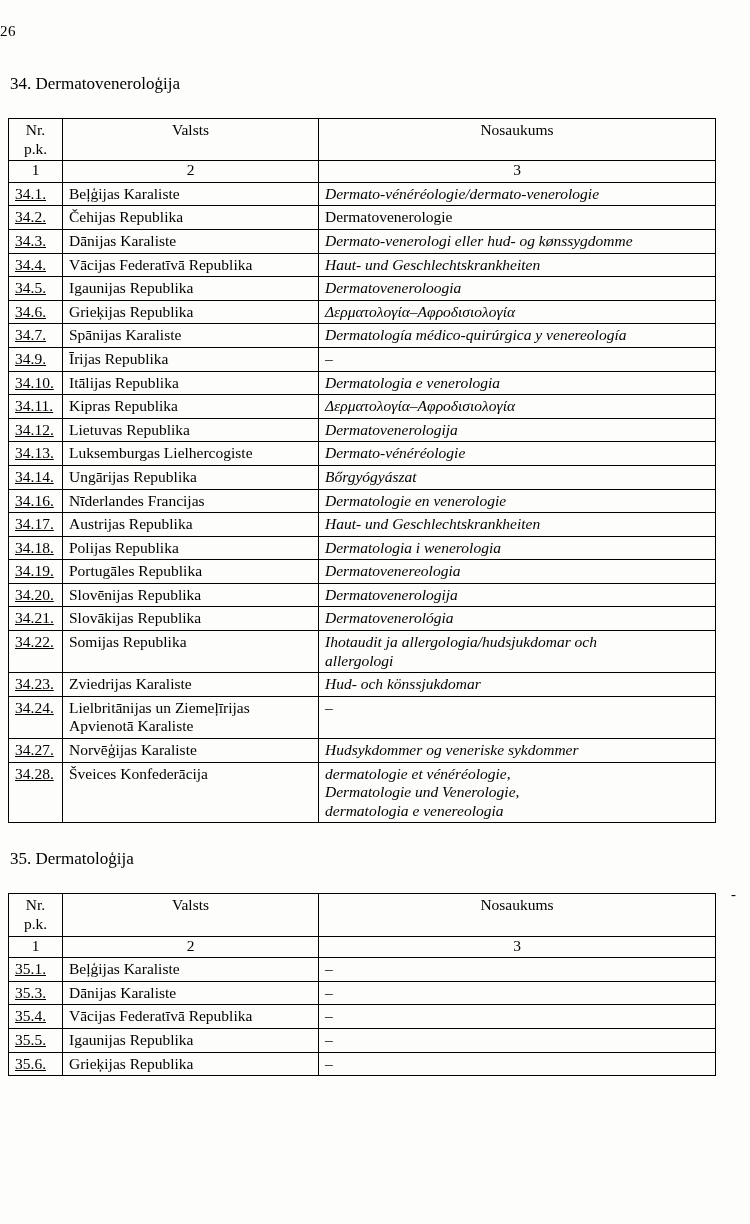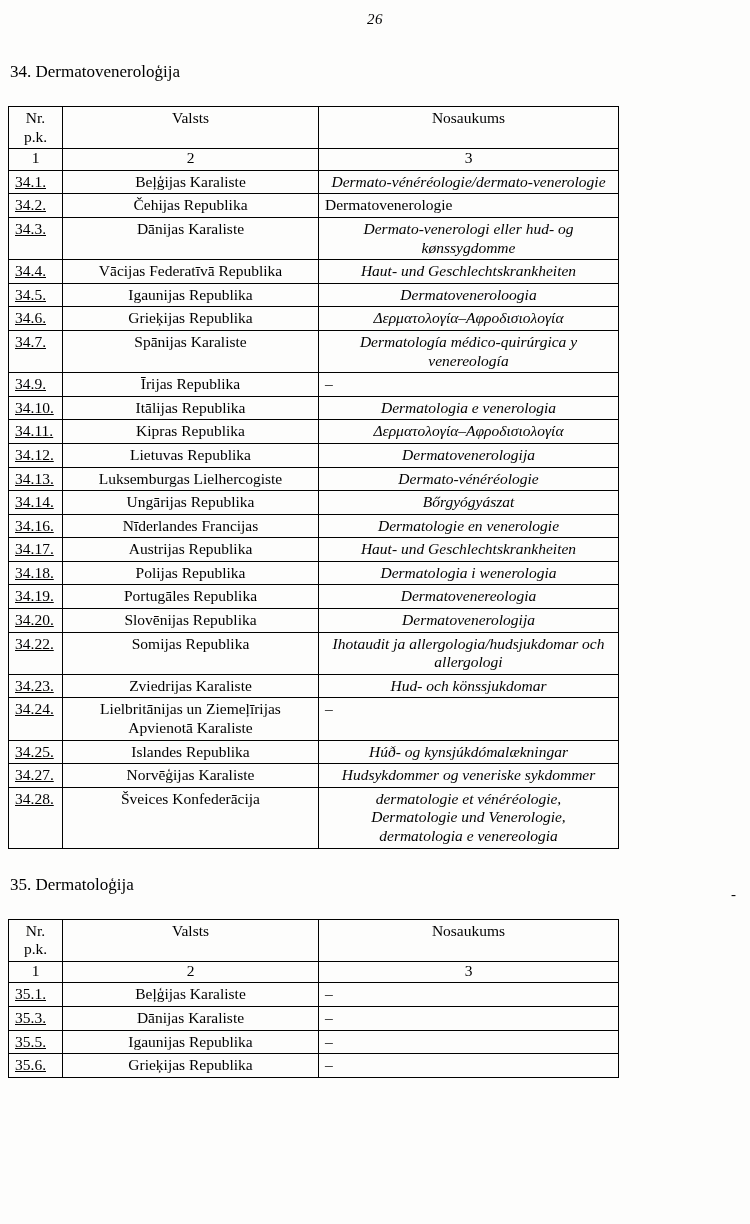--- a/index.html
+++ b/index.html
@@ -6,57 +6,55 @@
   body {
     width: 750px;
     height: 1224px;
     overflow: hidden;
     background: #fdfdfc;
     color: #000;
     font-family: "Liberation Serif", "DejaVu Serif", serif;
     position: relative;
   }
   .page-number {
-    text-align: center;
     font-size: 15px;
-    padding-top: 11px;
+    padding-top: 23px;
     letter-spacing: 0.5px;
-    font-style: italic;
   }
   .section-heading {
     font-size: 17px;
     font-weight: normal;
     margin: 0;
     padding: 0;
   }
   #heading-34 { margin: 34px 8px 0 10px; }
   #heading-35 { margin: 26px 0 12px 10px; }
 
   table.doc {
     border-collapse: collapse;
     table-layout: fixed;
-    width: 611px;
+    width: 708px;
     margin: 24px 0 0 8px;
   }
   table.doc th, table.doc td {
     border: 1.5px solid #000;
     font-size: 15.5px;
     font-weight: normal;
     vertical-align: top;
     padding: 2px 6px;
     line-height: 1.2;
     overflow: hidden;
   }
   table.doc th { text-align: center; padding: 2px 2px; }
   th.pre { white-space: pre-line; line-height: 1.15; }
   tr.numrow th { padding: 0 2px 2px; }
   td.nr { padding-left: 3px; padding-right: 2px; text-decoration: underline; }
-  td.country { padding-left: 8px; white-space: pre-line; text-align: center; }
+  td.country { padding-left: 8px; white-space: pre-line; }
   td.name { padding-left: 6px; white-space: pre-line; }
-  td.it { font-style: italic; font-weight: 600; text-align: center; }
+  td.it { font-style: italic; font-weight: 600; }
 
   .artifact-dash {
     position: absolute;
     right: 14px;
     top: 886px;
     font-size: 15px;
   }
 </style>
 </head>
 <body>
@@ -169,40 +167,40 @@
         <td class="nr">34.19.</td>
         <td class="country">Portugāles Republika</td>
         <td class="name it">Dermatovenereologia</td>
       </tr>
       <tr>
         <td class="nr">34.20.</td>
         <td class="country">Slovēnijas Republika</td>
         <td class="name it">Dermatovenerologija</td>
       </tr>
       <tr>
+        <td class="nr">34.21.</td>
+        <td class="country">Slovākijas Republika</td>
+        <td class="name it">Dermatovenerológia</td>
+      </tr>
+      <tr>
         <td class="nr">34.22.</td>
         <td class="country">Somijas Republika</td>
         <td class="name it">Ihotaudit ja allergologia/hudsjukdomar och
 allergologi</td>
       </tr>
       <tr>
         <td class="nr">34.23.</td>
         <td class="country">Zviedrijas Karaliste</td>
         <td class="name it">Hud- och könssjukdomar</td>
       </tr>
       <tr>
         <td class="nr">34.24.</td>
         <td class="country">Lielbritānijas un Ziemeļīrijas
 Apvienotā Karaliste</td>
         <td class="name">–</td>
-      </tr>
-      <tr>
-        <td class="nr">34.25.</td>
-        <td class="country">Islandes Republika</td>
-        <td class="name it">Húð- og kynsjúkdómalækningar</td>
       </tr>
       <tr>
         <td class="nr">34.27.</td>
         <td class="country">Norvēģijas Karaliste</td>
         <td class="name it">Hudsykdommer og veneriske sykdommer</td>
       </tr>
       <tr>
         <td class="nr">34.28.</td>
         <td class="country">Šveices Konfederācija</td>
         <td class="name it">dermatologie et vénéréologie,
@@ -238,20 +236,25 @@
         <td class="nr">35.1.</td>
         <td class="country">Beļģijas Karaliste</td>
         <td class="name">–</td>
       </tr>
       <tr>
         <td class="nr">35.3.</td>
         <td class="country">Dānijas Karaliste</td>
         <td class="name">–</td>
       </tr>
       <tr>
+        <td class="nr">35.4.</td>
+        <td class="country">Vācijas Federatīvā Republika</td>
+        <td class="name">–</td>
+      </tr>
+      <tr>
         <td class="nr">35.5.</td>
         <td class="country">Igaunijas Republika</td>
         <td class="name">–</td>
       </tr>
       <tr>
         <td class="nr">35.6.</td>
         <td class="country">Grieķijas Republika</td>
         <td class="name">–</td>
       </tr>
     </tbody>

